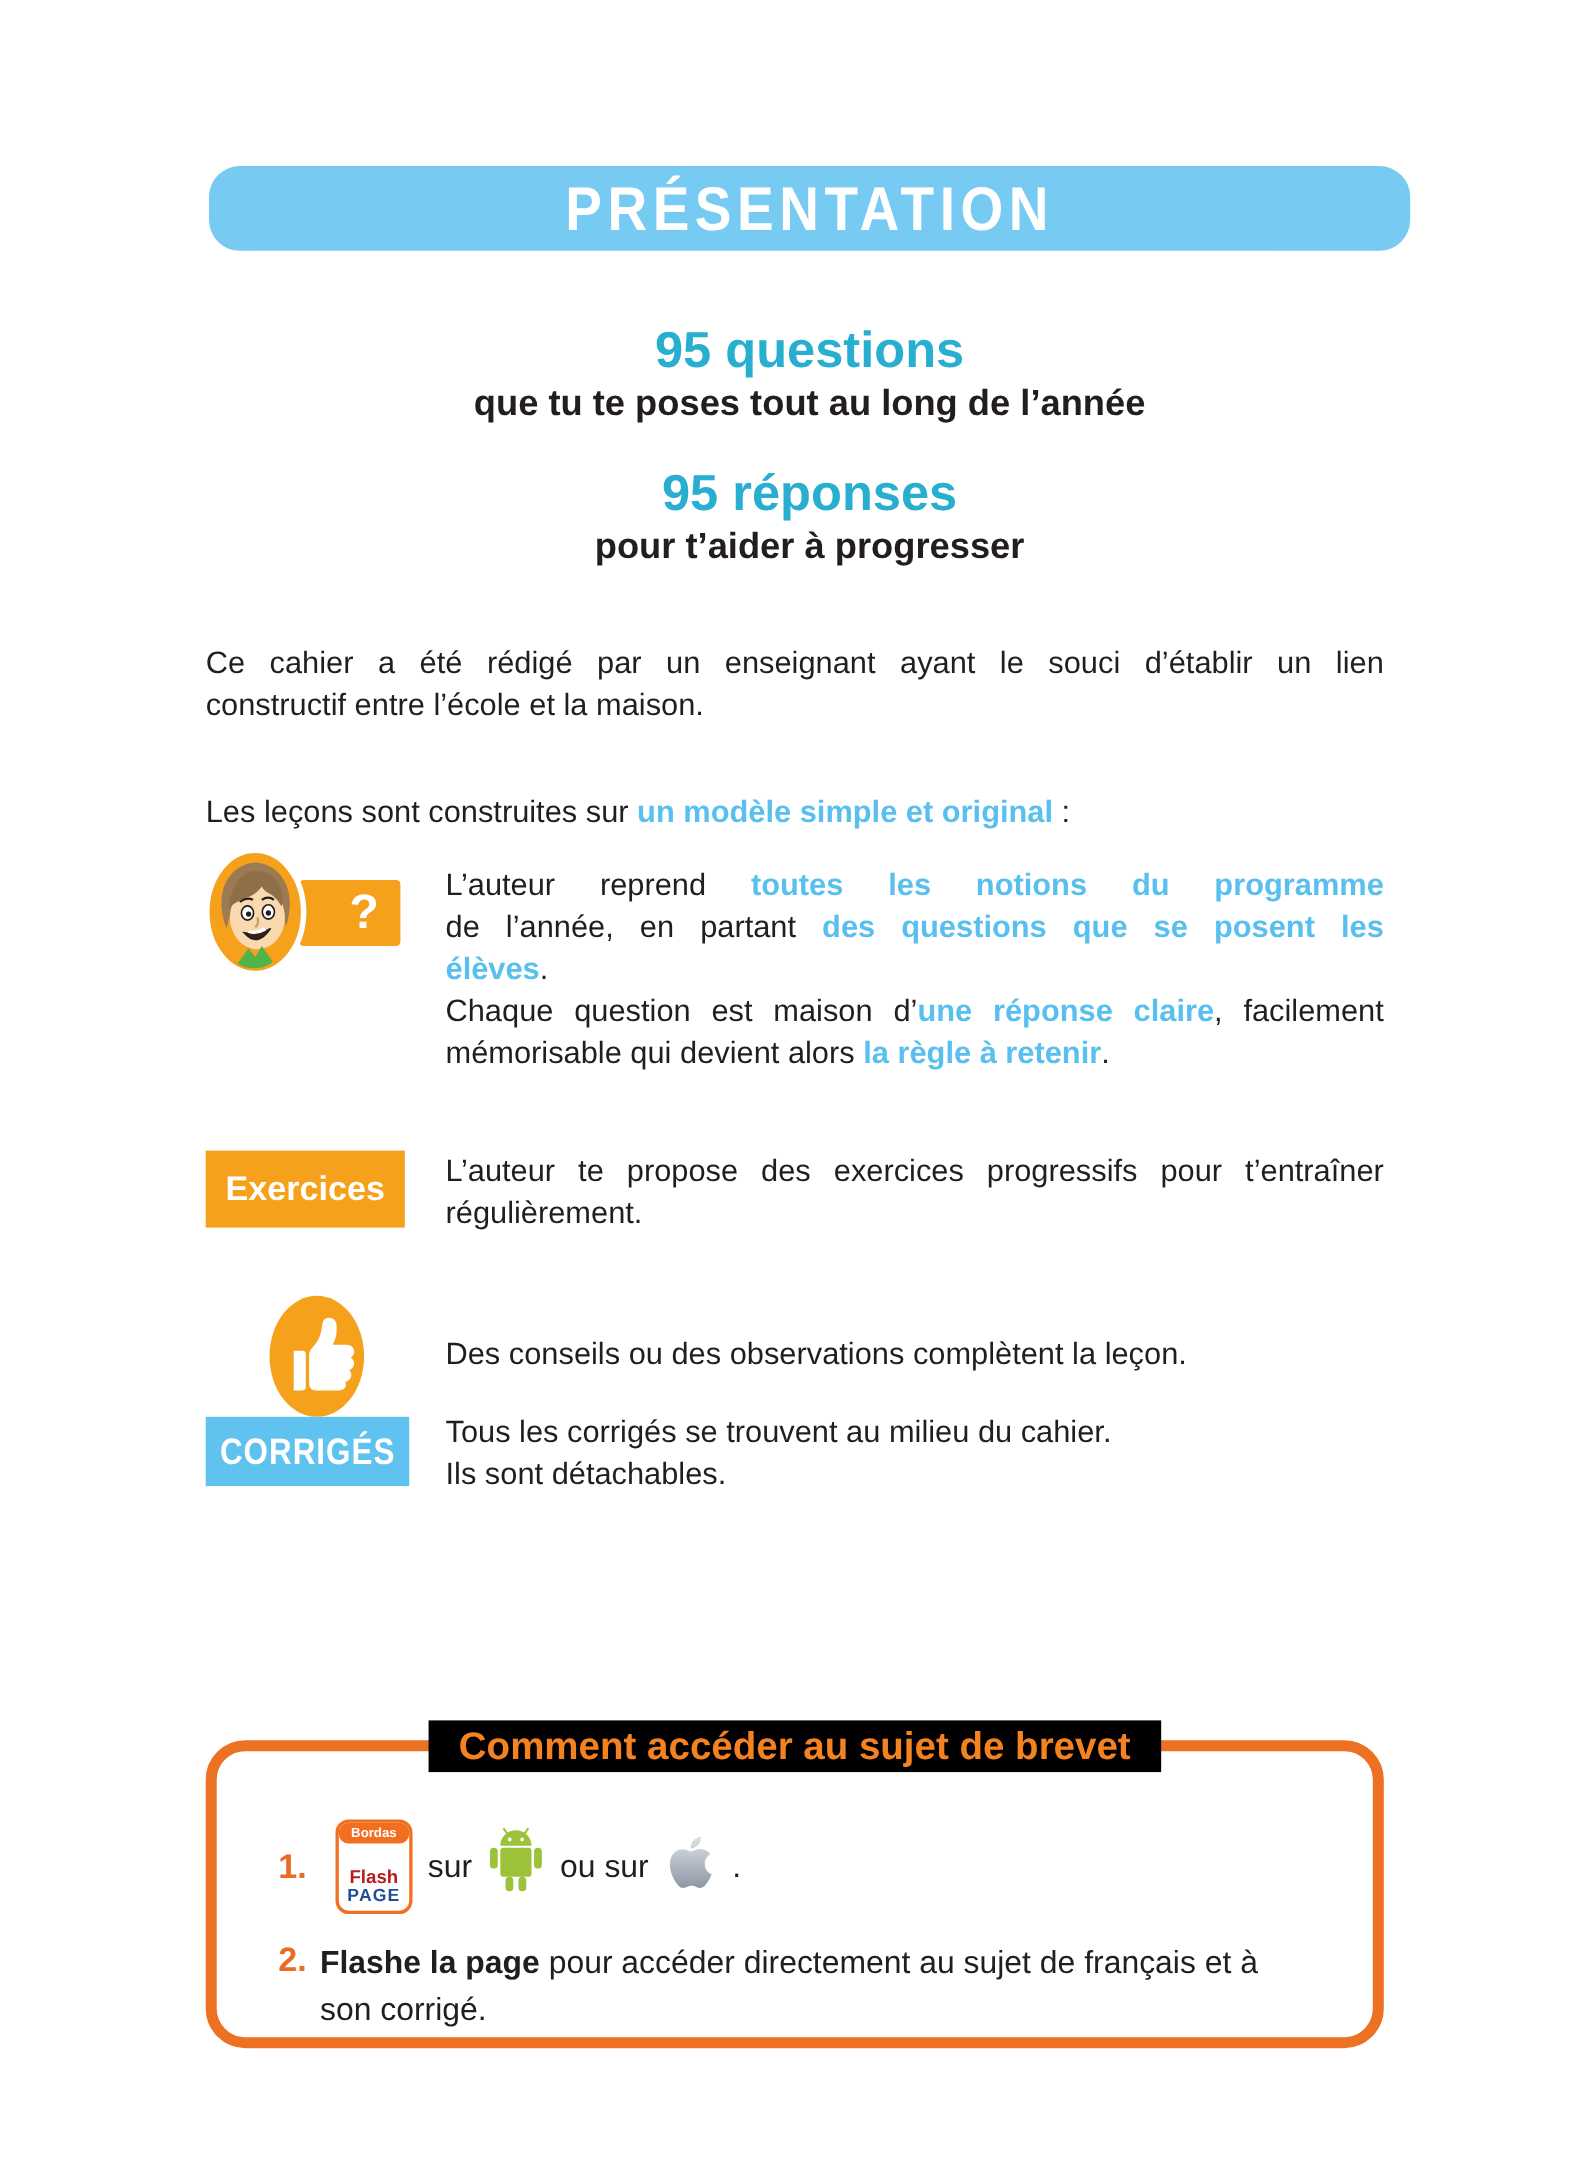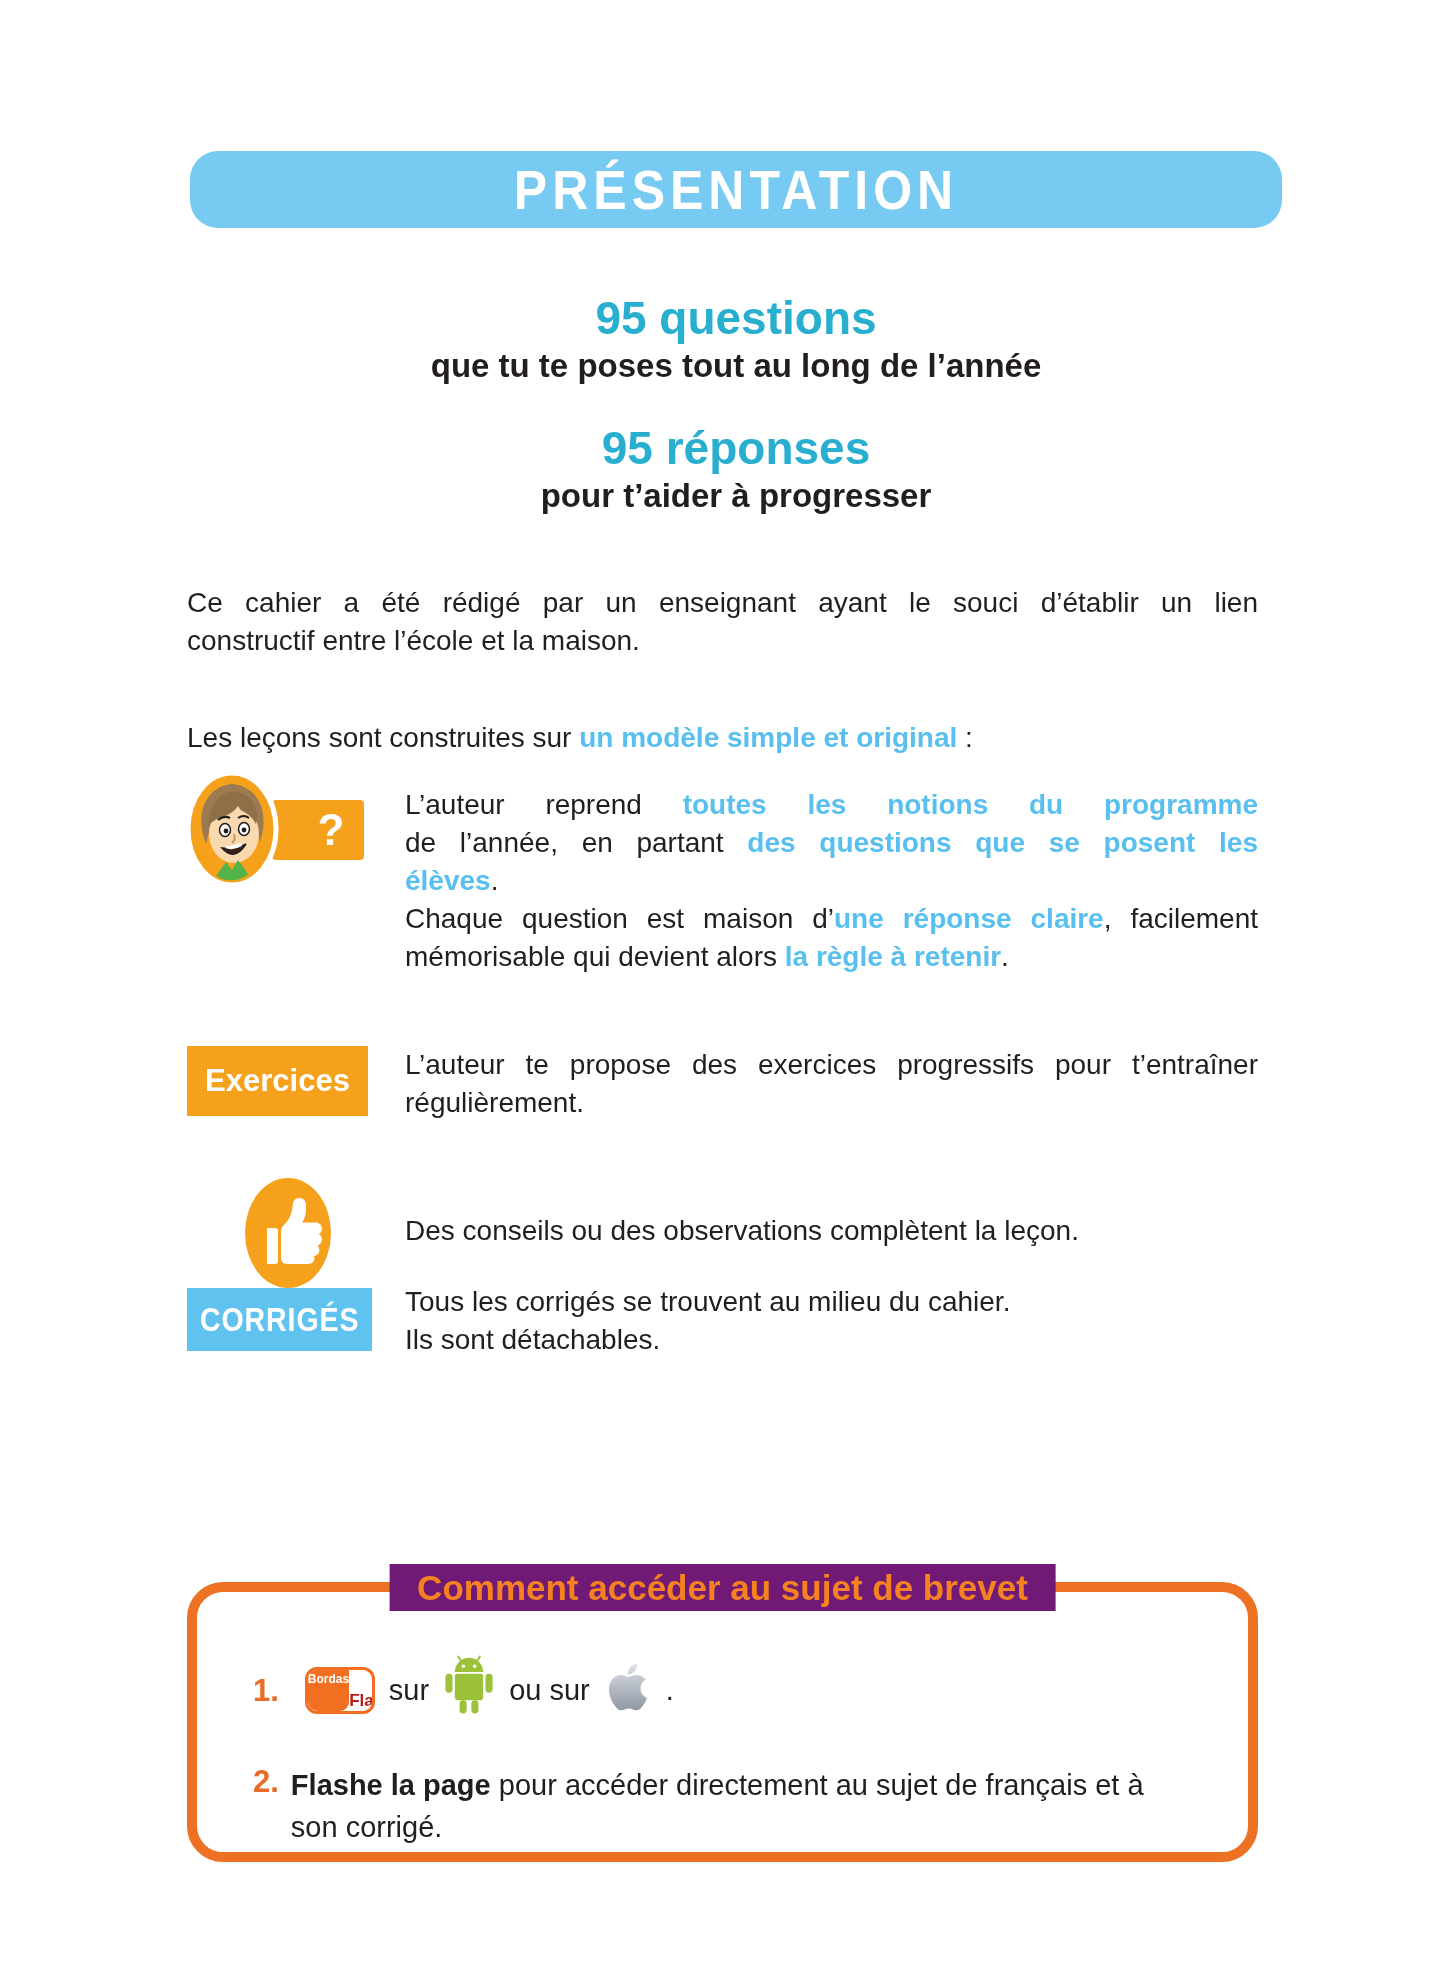--- a/index.html
+++ b/index.html
@@ -42,31 +42,31 @@
   #thumb-icon{position:absolute;left:243px;top:1176px;}
   #cor-badge{position:absolute;left:187px;top:1288px;width:185px;height:63px;background:#60C3EF;
              display:flex;align-items:center;justify-content:center;}
   #cor-badge span{display:inline-block;color:#fff;font-size:31px;font-weight:700;letter-spacing:1px;
                   transform:scale(0.92,1.08);}
 
   
   #access-box{position:absolute;left:187px;top:1582px;width:1071px;height:280px;
               border:10px solid #EC7123;border-radius:36px;box-sizing:border-box;background:#fff;}
   #access-title{position:absolute;left:50%;top:-28px;transform:translateX(-50%);
-                background:#701a75;padding:0 28px;text-align:center;color:#F58220;
+                background:#000000;padding:0 28px;text-align:center;color:#F58220;
                 font-size:35px;font-weight:700;line-height:47px;}
   #access-title div{white-space:nowrap;}
   .step{position:absolute;display:flex;align-items:center;white-space:nowrap;font-size:29px;}
   #step1{left:56px;top:62px;}
   #step2{left:56px;top:172px;align-items:flex-start;}
   .step-num{color:#E96B25;font-weight:700;font-size:31px;margin-right:12px;}
   .step2-lines{line-height:42px;}
 
   
-  .fp-logo{display:inline-flex;flex-direction:row;width:64px;margin:0 14px;
+  .fp-logo{display:inline-flex;flex-direction:column;width:64px;margin:0 14px;
            border:3px solid #F26F21;border-radius:12px;background:#fff;overflow:hidden;text-align:center;}
   .fp-bordas{background:#F26F21;color:#fff;font-size:12px;font-weight:700;padding:2px 0 3px;
              border-bottom-left-radius:9px;border-bottom-right-radius:9px;}
   .fp-flash{color:#b91c1c;font-weight:700;font-size:17px;margin-top:21px;}
   .fp-page{color:#1F4E96;font-weight:700;font-size:16px;letter-spacing:1px;margin:-2px 0 4px 0;}
 
   .icon-gap{margin:0 10px;display:inline-block;}
 </style>
 </head>
 <body>

